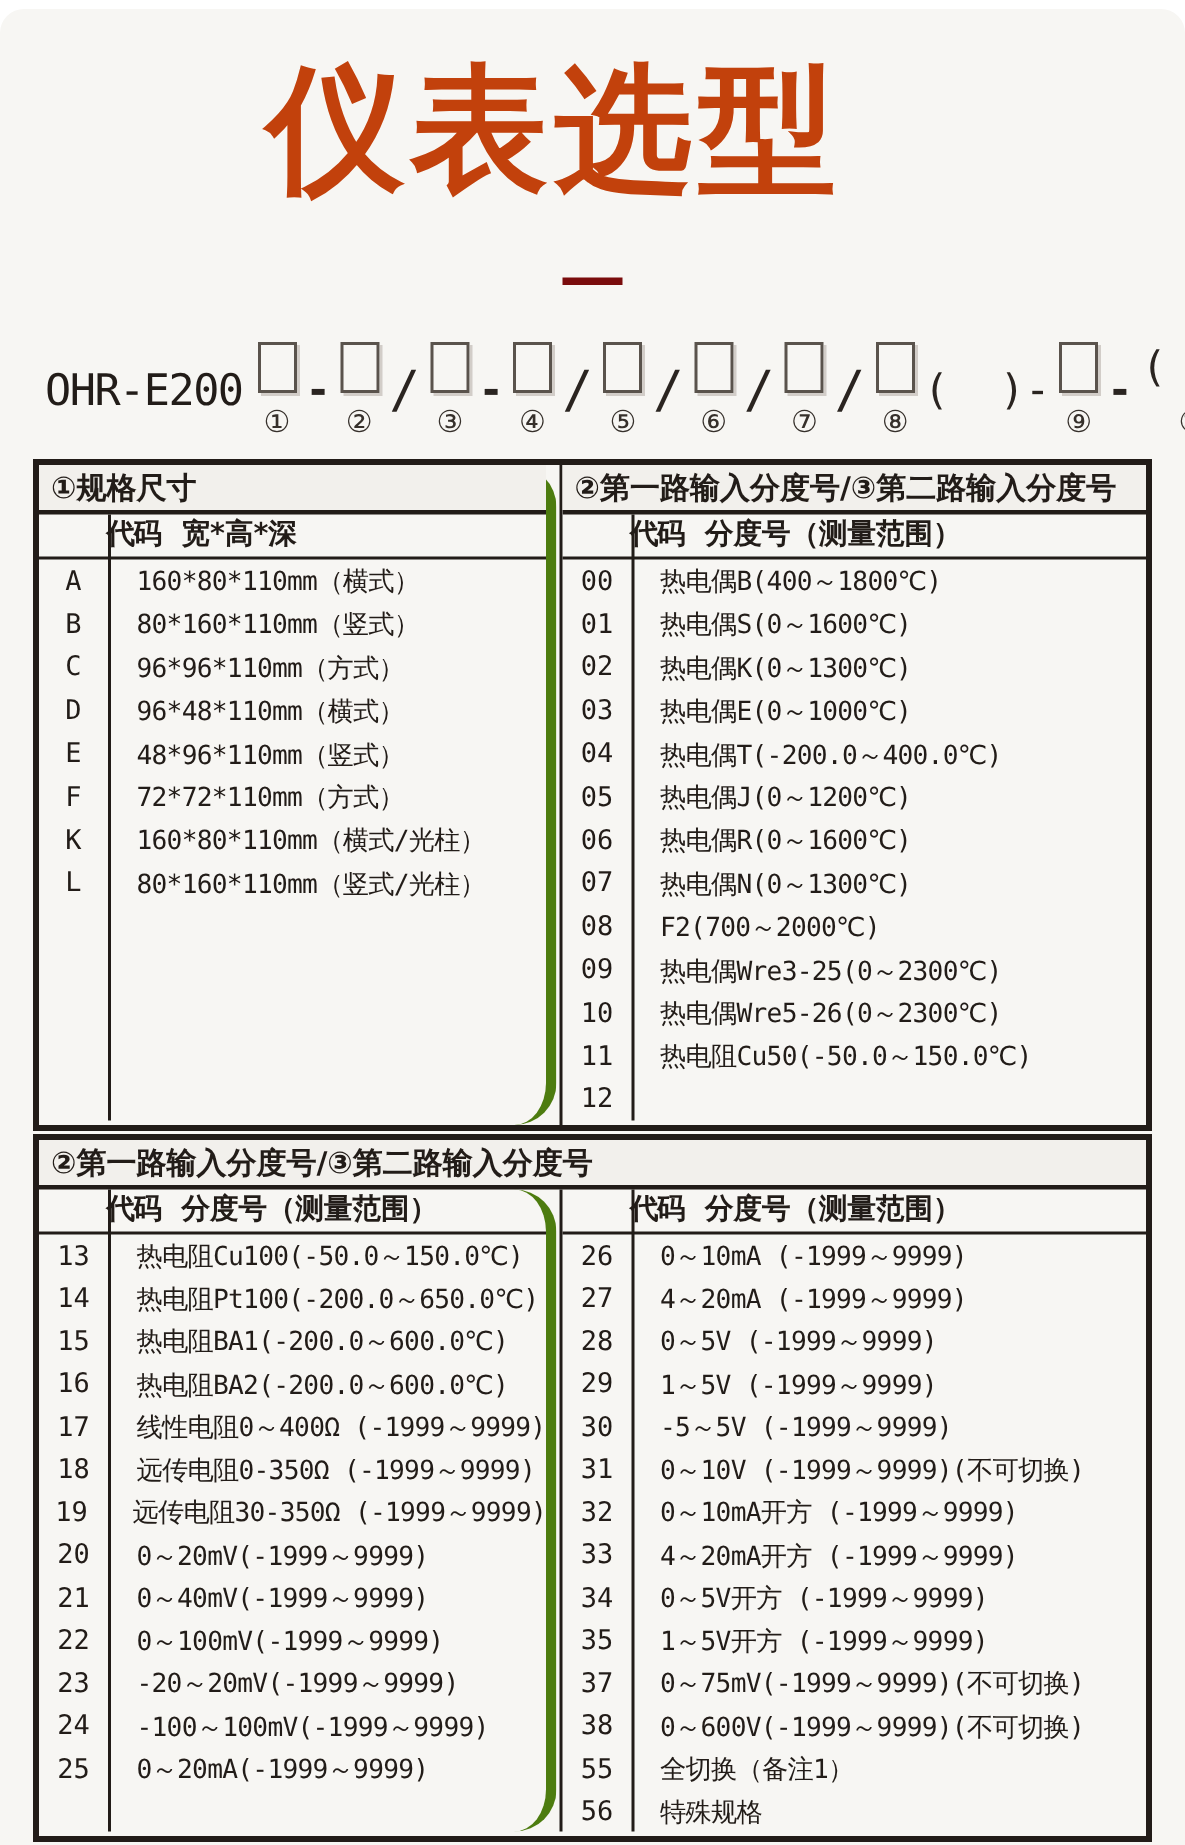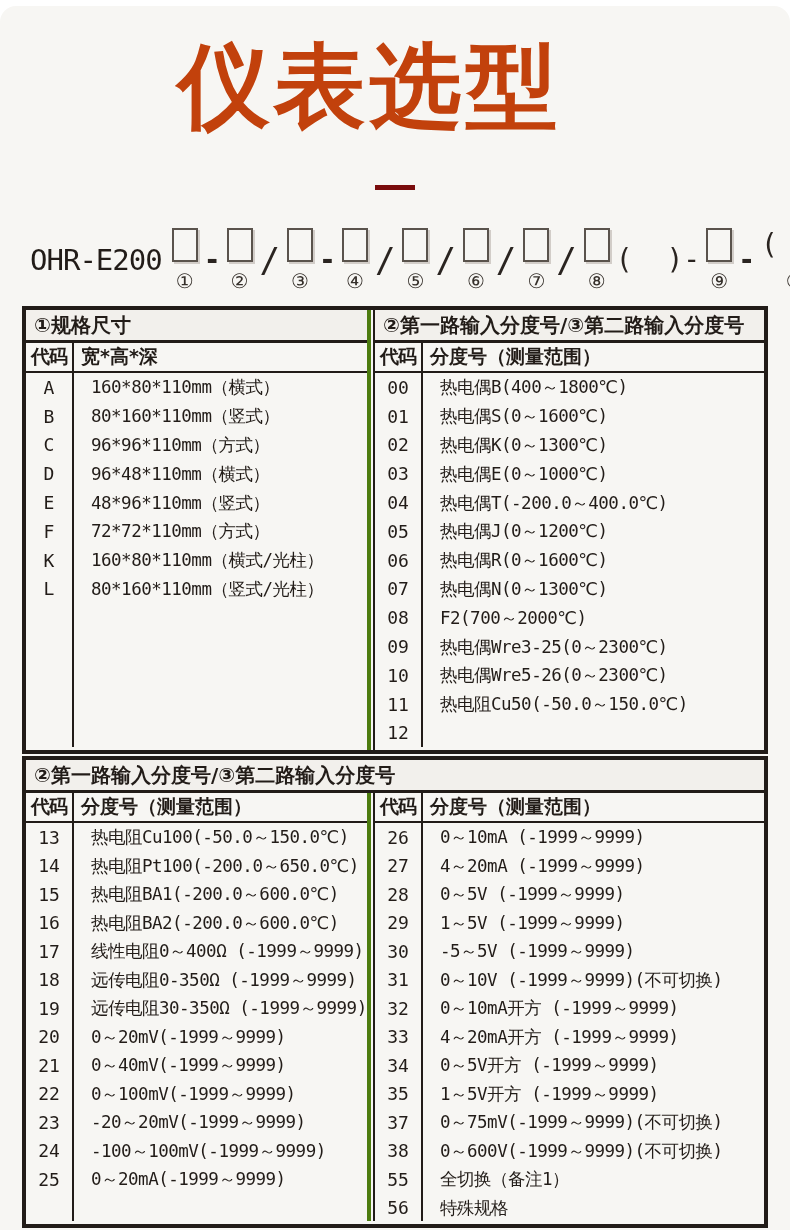--- a/index.html
+++ b/index.html
@@ -62,28 +62,28 @@
   .tbl2 { top:750px; height:472px; --rh:28.5px; }
   .band-row { display:flex; height:33px; border-bottom:3px solid #221c18; background:#f2f0ec; }
   .band {
     font-size:20px; font-weight:700; line-height:30px; padding-left:8px;
     white-space:nowrap; overflow:hidden;
   }
   .band-full { width:100%; }
   .halves { display:flex; height:100%; }
   .halves.under-band { height:calc(100% - 36px); }
   .half { position:relative; }
-  .half-l { width:345px; border-right:4px solid #4d7c0f; }
+  .half-l { width:345px; border-right:7px solid #4d7c0f;border-radius:28px; }
   .gapcol { width:2px; }
   .half-r { flex:1; border-left:2px solid #221c18; }
   .half .band { height:33px; border-bottom:3px solid #221c18; background:#f2f0ec; }
   .body { position:relative; height:calc(100% - 36px); }
   .body-full { height:100%; }
   .vline { position:absolute; top:0; bottom:0; width:2px; background:#221c18; left:46px; }
-  .colhdr { display:flex; height:30px; border-bottom:2px solid #221c18; align-items:center; }
+  .colhdr { display:flex; height:30px; border-bottom:2px solid #221c18; align-items:flex-start;padding-left:40px; }
   .colhdr .code { width:46px; text-align:center; font-weight:700; font-size:19px; letter-spacing:-1px; }
   .colhdr .desc { flex:1; padding-left:9px; font-weight:700; font-size:19px; white-space:nowrap; }
   .rows { }
   .trow { display:flex; height:var(--rh); align-items:center; }
   .trow .code {
     width:46px; text-align:center; font-size:18px;
     font-family:"DejaVu Sans Mono","Liberation Mono",monospace;
   }
   .trow .desc {
     flex:1; padding-left:19px; font-size:17.5px; font-weight:500; white-space:nowrap;

